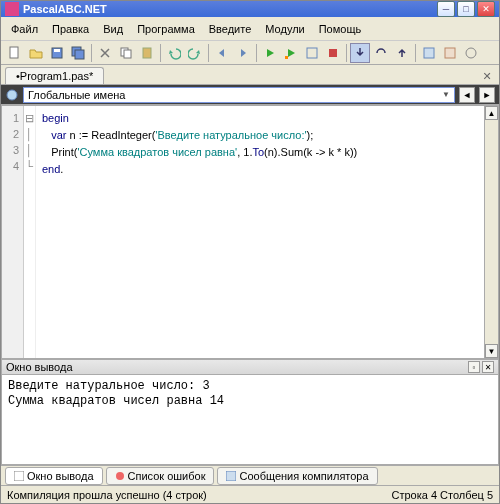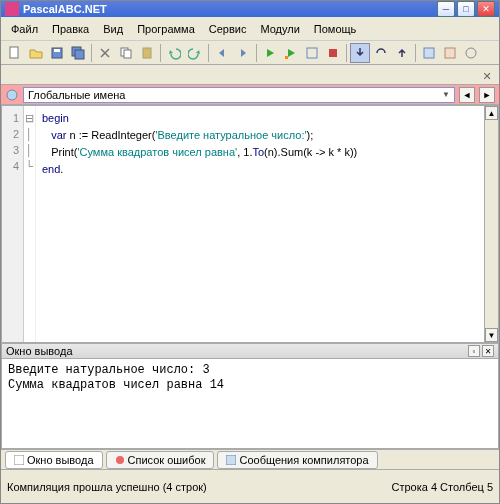--- a/index.html
+++ b/index.html
@@ -14,42 +14,42 @@
 .menuitem{padding:2px 6px;cursor:default}
 .toolbar{height:24px;background:#ece9d8;display:flex;align-items:center;padding:0 4px;gap:1px;border-bottom:1px solid #aaa}
 .tbtn{width:20px;height:20px;display:flex;align-items:center;justify-content:center;border:1px solid transparent;cursor:default}
 .tbtn.active{background:#c1d2ee;border-color:#88a}
 .tsep{width:1px;height:18px;background:#aaa;margin:0 2px}
 .ico{width:14px;height:14px;display:inline-block}
 .tabs{height:20px;background:#ece9d8;display:flex;align-items:flex-end;padding:0 4px;border-bottom:1px solid #aaa}
 .tab{padding:2px 10px;background:#f4f4f0;border:1px solid #aaa;border-bottom:none;border-radius:3px 3px 0 0;margin-right:2px}
 .tabs .spacer{flex:1}
 .tabx{width:16px;height:16px;display:flex;align-items:center;justify-content:center;color:#666}
-.navbar{height:20px;background:#fca5a5;display:flex;align-items:center;padding:0 4px;gap:4px;border-bottom:1px solid #aaa}
+.navbar{height:20px;background:#404040;display:flex;align-items:center;padding:0 4px;gap:4px;border-bottom:1px solid #aaa}
 .navsel{flex:1;height:16px;border:1px solid #7a96df;background:#fff;padding:0 4px;display:flex;align-items:center}
 .navsel .arrow{margin-left:auto;font-size:8px;color:#555}
 .navbtn{width:16px;height:16px;border:1px solid #999;background:#f4f4f0;display:flex;align-items:center;justify-content:center;font-size:9px}
 .editor{flex:1;display:flex;background:#fff;border:1px solid #aaa;margin:0;overflow:hidden;position:relative}
 .gutter{width:22px;background:#f0f0f0;border-right:1px solid #ccc;color:#888;text-align:right;padding:4px 4px 0 0;font-family:'Courier New',monospace;font-size:12px;line-height:16px}
 .code{flex:1;padding:4px 6px;font-family:'Courier New',monospace;font-size:12px;line-height:16px;white-space:pre;color:#000}
 .kw{font-weight:normal;color:#000080}
 .str{color:#008080}
 .foldcol{width:12px;background:#fff;border-right:1px solid #eee;padding-top:4px;text-align:center;font-size:9px;color:#888;line-height:16px}
 .vscroll{width:14px;background:#ece9d8;border-left:1px solid #aaa;display:flex;flex-direction:column}
 .sbbtn{height:14px;border:1px solid #999;background:#f4f4f0;display:flex;align-items:center;justify-content:center;font-size:8px}
 .sbtrack{flex:1;background:#ece9d8}
 .panehdr{height:16px;background:linear-gradient(#e8e8e8,#d8d8d8);border:1px solid #aaa;display:flex;align-items:center;padding:0 4px;font-size:10px}
 .panehdr .pbtns{margin-left:auto;display:flex;gap:2px}
 .pbtn{width:12px;height:12px;border:1px solid #999;background:#f4f4f0;display:flex;align-items:center;justify-content:center;font-size:8px}
 .output{height:90px;background:#fff;border:1px solid #aaa;border-top:none;font-family:'Courier New',monospace;font-size:12px;padding:4px 6px;line-height:15px;white-space:pre-wrap}
 .bottabs{height:20px;background:#ece9d8;display:flex;align-items:center;padding:0 4px;border-top:1px solid #aaa}
 .btab{padding:2px 8px;border:1px solid #aaa;background:#f4f4f0;border-radius:3px;margin-right:3px;display:flex;align-items:center;gap:3px;font-size:10px}
 .btab.active{background:#fff}
 .bico{width:10px;height:10px;display:inline-block}
-.status{height:34px;background:#ece9d8;border-top:1px solid #aaa;display:flex;align-items:center;padding:0 6px;font-size:10px}
+.status{height:18px;background:#ece9d8;border-top:1px solid #aaa;display:flex;align-items:center;padding:0 6px;font-size:10px}
 .status .r{margin-left:auto}
 svg{display:block}
 </style>
 </head>
 <body>
 
 <div class="titlebar">
   <span class="icon"></span>
   <span class="title">PascalABC.NET</span>
   <div class="winbtns">
@@ -57,21 +57,21 @@
     <div class="winbtn">□</div>
     <div class="winbtn close">✕</div>
   </div>
 </div>
 
 <div class="menubar">
   <span class="menuitem">Файл</span>
   <span class="menuitem">Правка</span>
   <span class="menuitem">Вид</span>
   <span class="menuitem">Программа</span>
-  <span class="menuitem">Сервис</span>
+  <span class="menuitem">Введите</span>
   <span class="menuitem">Модули</span>
   <span class="menuitem">Помощь</span>
 </div>
 
 <div class="toolbar">
   <div class="tbtn">
       <svg class="ico" viewBox="0 0 14 14">
         <rect x="2" y="1" width="8" height="11" fill="#fff" stroke="#777"></rect>
       </svg>
     </div>
@@ -183,20 +183,21 @@
       </svg>
     </div>
   <div class="tbtn">
       <svg class="ico" viewBox="0 0 14 14">
         <circle cx="7" cy="7" r="5" fill="none" stroke="#888"></circle>
       </svg>
     </div>
 </div>
 
 <div class="tabs">
+  <div class="tab">•Program1.pas*</div>
   <div class="spacer"></div>
   <div class="tabx">✕</div>
 </div>
 
 <div class="navbar">
   <span>
       <svg width="14" height="14" viewBox="0 0 14 14">
         <circle cx="7" cy="7" r="5" fill="#b8d8f0" stroke="#68b"></circle>
       </svg>
     </span>

